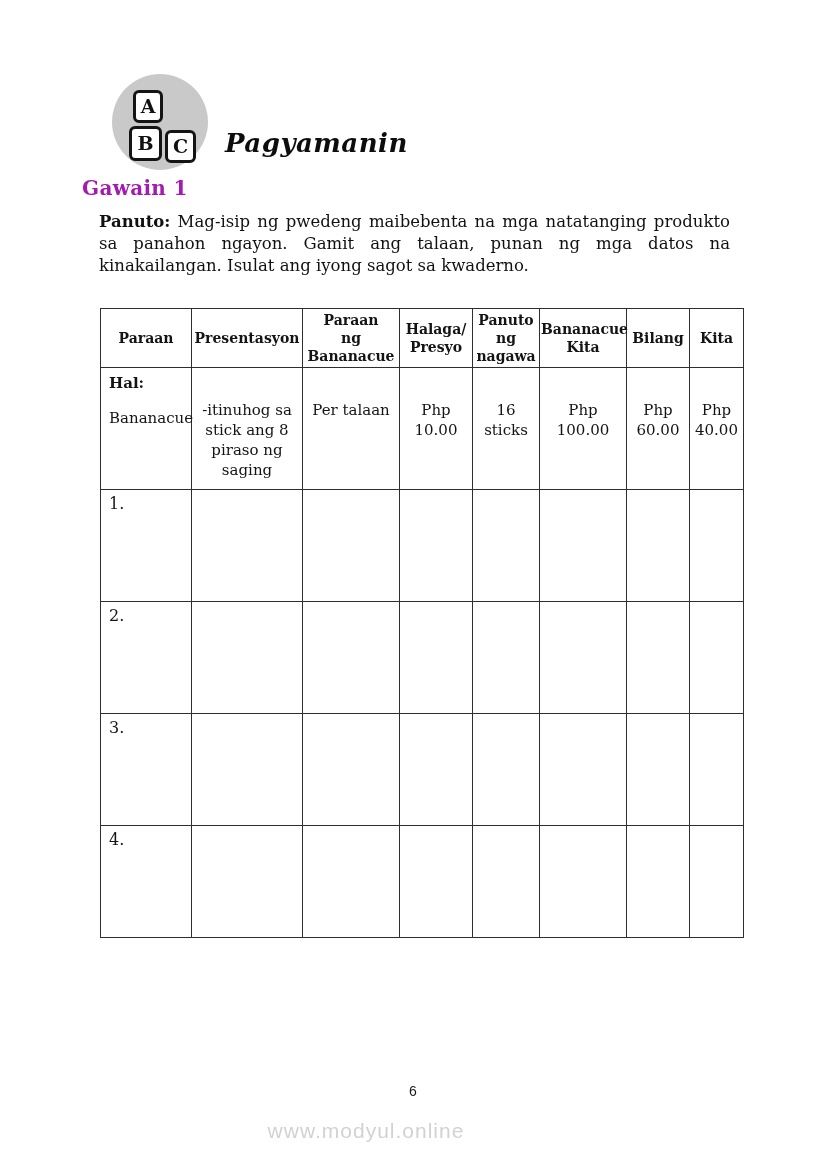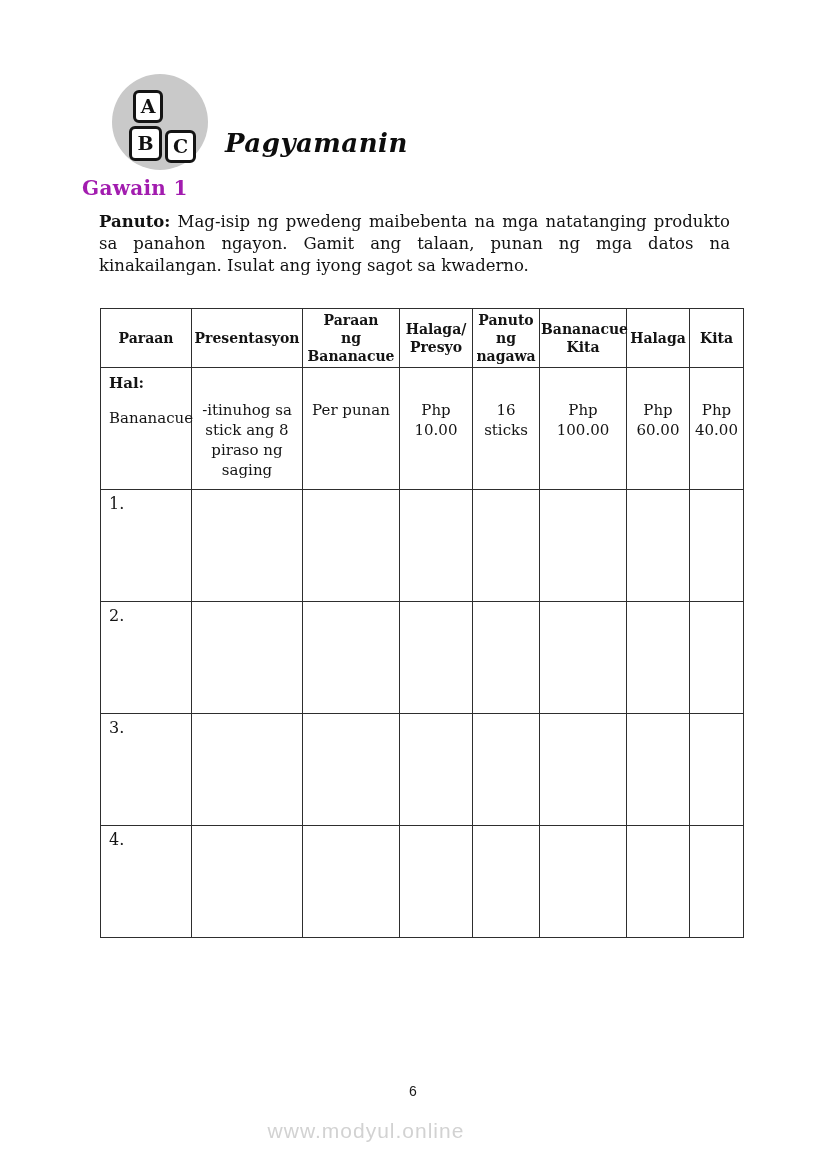--- a/index.html
+++ b/index.html
@@ -180,35 +180,35 @@
         <th>Paraan
 ng
 Bananacue</th>
         <th>Halaga/
 Presyo</th>
         <th>Panuto
 ng
 nagawa</th>
         <th>Bananacue
 Kita</th>
-        <th>Halaga</th>
+        <th>Bilang</th>
         <th>Kita</th>
       </tr>
     </thead>
     <tbody>
       <tr class="example-row">
         <td class="paninda-cell">
           <div class="example-label">Hal:</div>
           <div>Bananacue</div>
         </td>
         <td>-itinuhog sa
 stick ang 8
 piraso ng
 saging</td>
-        <td>Per punan</td>
+        <td>Per talaan</td>
         <td>Php
 10.00</td>
         <td>16
 sticks</td>
         <td>Php
 100.00</td>
         <td>Php
 60.00</td>
         <td>Php
 40.00</td>

